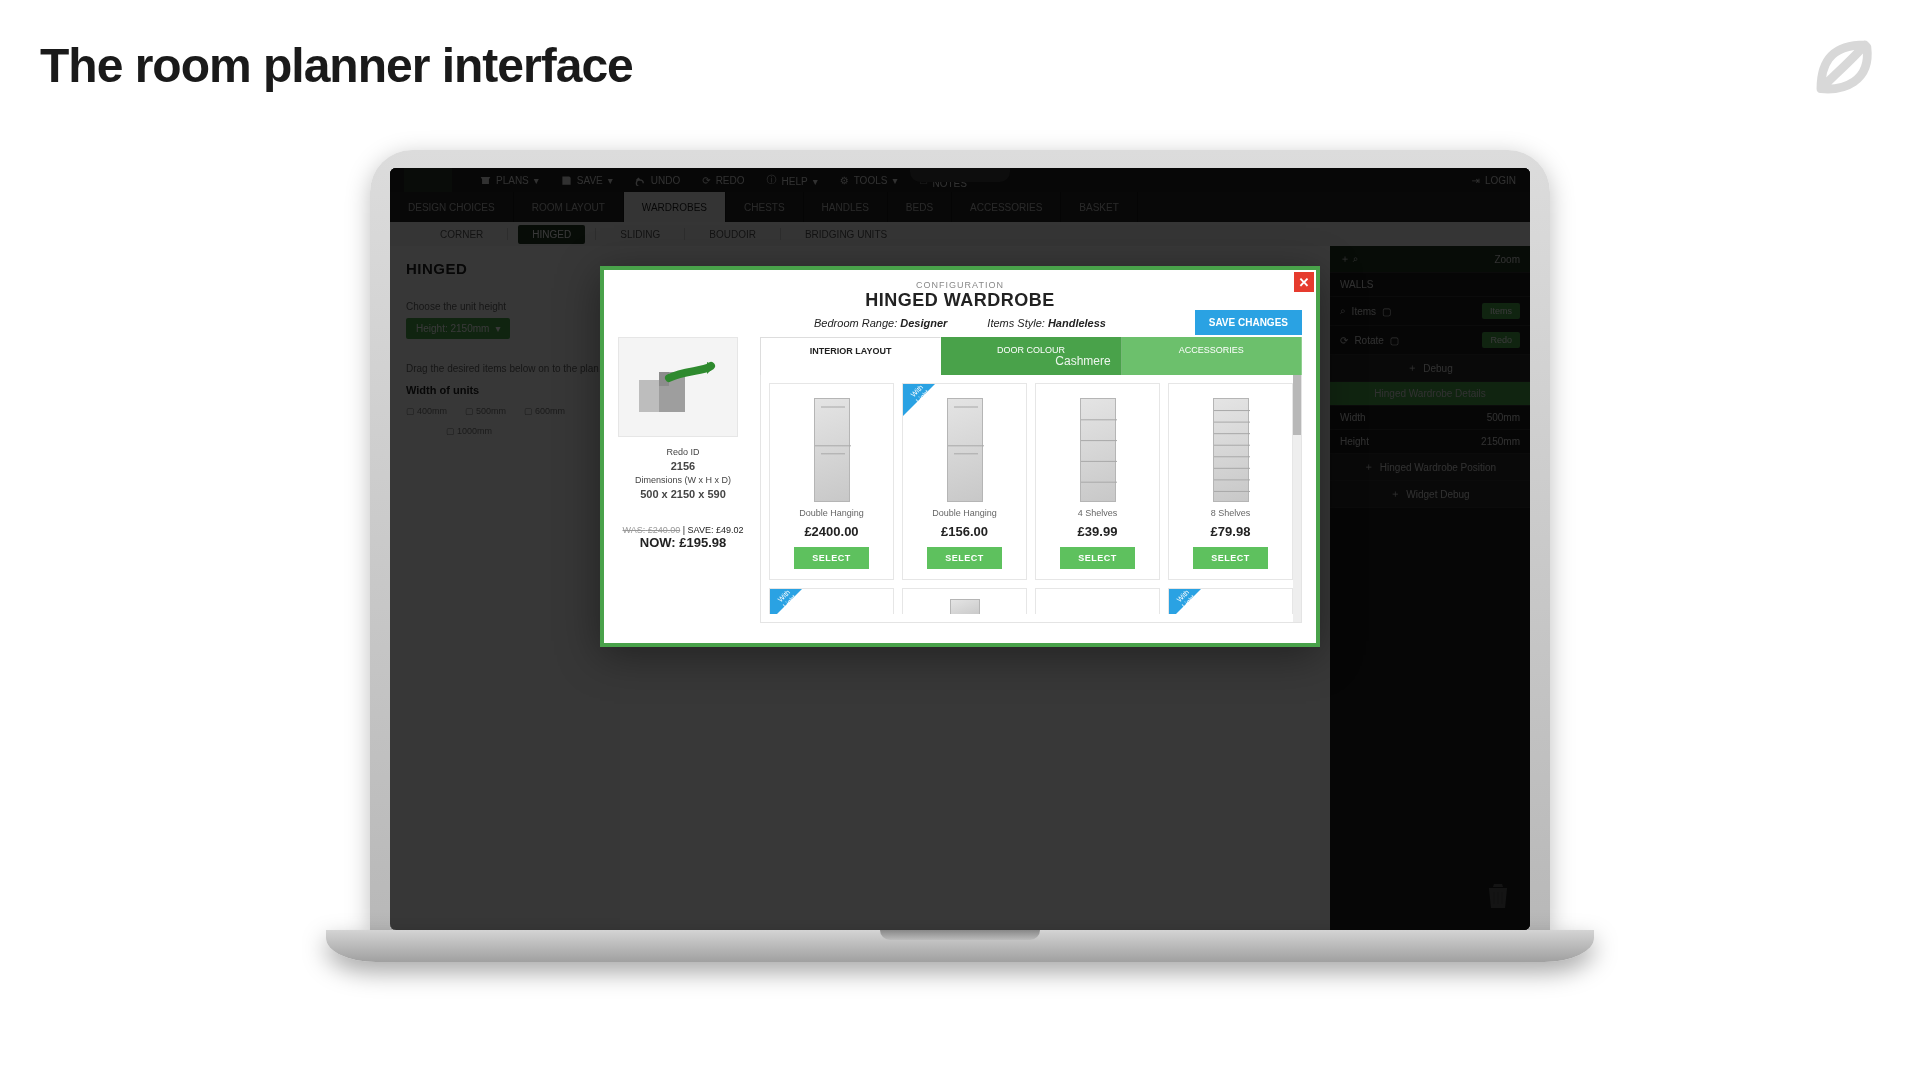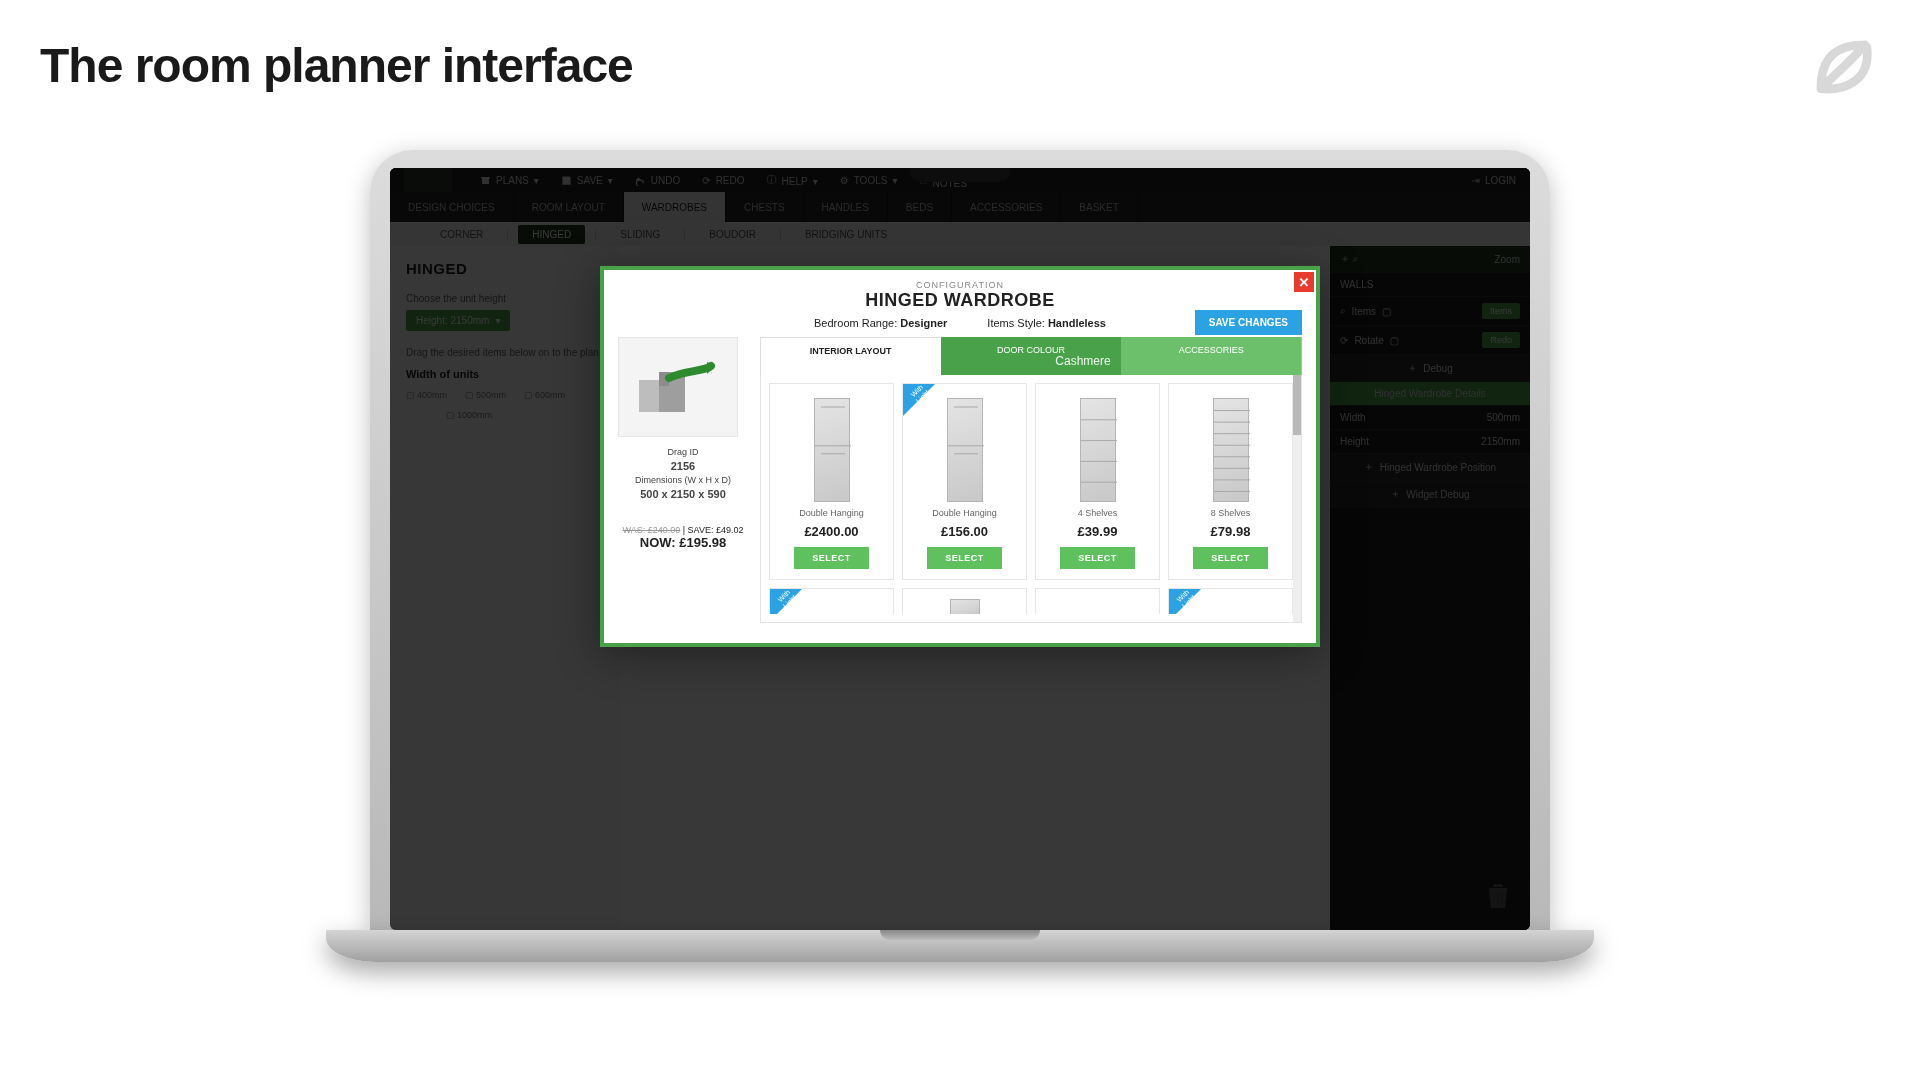--- a/index.html
+++ b/index.html
@@ -36,36 +36,36 @@
   .subtabs { height: 24px; background: #f2f2f2; display: flex; align-items: center; gap: 4px; padding: 0 36px; font-size: 10px; color: #555; }
   .subtab { padding: 4px 14px; }
   .subtab.active { background: #223822; color: #fff; border-radius: 2px; }
   .divider { width: 1px; height: 12px; background: #ccc; margin: 0 6px; }
 
   
   .cols { position: absolute; top: 78px; left: 0; right: 0; bottom: 0; display: flex; }
   .left-pane { width: 230px; background: #fafafa; padding: 14px 16px; color: #222; font-size: 11px; }
   .left-pane h3 { font-size: 15px; font-weight: 700; margin-bottom: 8px; letter-spacing: 0.5px; text-transform: uppercase; }
   .dd { background: #49a24a; color: #fff; display: inline-flex; align-items: center; gap: 6px; padding: 5px 10px; font-size: 10px; border-radius: 2px; }
-  .muted { color: #666; font-size: 10px; margin: 16px 0 6px; }
+  .muted { color: #666; font-size: 10px; margin: 24px 0 6px; }
 
   .canvas-pane { flex: 1; background: #fff; }
   .right-pane { width: 200px; background: #1f1f1f; color: #ddd; font-size: 10px; }
   .rp-row { border-bottom: 1px solid #333; padding: 6px 10px; display: flex; align-items: center; gap: 6px; }
   .rp-row.header { background: #223822; justify-content: space-between; }
   .mini-btn { background: #49a24a; color: #fff; padding: 3px 8px; font-size: 9px; border-radius: 2px; }
   .right-check { display:flex; align-items:center; gap:6px; }
 
   
   .modal { position: absolute; z-index: 10; left: 50%; top: 98px; transform: translateX(-50%); width: 720px; background: #fff; border: 4px solid #49a24a; box-shadow: 0 8px 40px rgba(0,0,0,0.4); font-size: 11px; color: #222; }
   .modal-close { position: absolute; top: 2px; right: 2px; width: 20px; height: 20px; background: #e63b2e; color: #fff; display: flex; align-items: center; justify-content: center; font-size: 13px; font-weight: 700; cursor: pointer; }
   .modal-head { text-align: center; padding: 10px 10px 6px; }
   .modal-head .over { font-size: 9px; letter-spacing: 1px; color: #888; }
   .modal-head h2 { font-size: 18px; font-weight: 800; letter-spacing: 0.5px; }
-  .modal-meta { text-align: center; font-size: 11px; padding-bottom: 8px; display:flex; justify-content:center; gap:40px; }
+  .modal-meta { text-align: center; font-size: 11px; padding-bottom: 8px; display:flex; justify-content:center; gap:40px;font-style:italic; }
   .save-changes { position: absolute; right: 14px; top: 40px; background: #2aa2e3; color: #fff; padding: 7px 14px; font-size: 10px; font-weight: 600; border: none; cursor: pointer; }
 
   .modal-body { display: flex; gap: 12px; padding: 0 14px 20px; }
   .modal-left { width: 130px; flex-shrink: 0; text-align: center; }
   .thumb { width: 120px; height: 100px; background: #f4f4f4; border: 1px solid #e6e6e6; display:flex; align-items:center; justify-content:center; }
   .unit-meta { font-size: 9px; margin-top: 8px; line-height: 14px; color:#444;}
   .unit-meta b { display:block; font-size:11px; }
   .pricebox { margin-top: 24px; font-size: 9px; }
   .pricebox .was { text-decoration: line-through; color: #999; }
   .pricebox .now { font-size: 13px; font-weight: 800; }
@@ -242,21 +242,21 @@
               <div class="thumb">
                 <svg width="90" height="70" viewBox="0 0 90 70">
                   <rect x="6" y="28" width="20" height="32" fill="#bdbdbd"></rect>
                   <rect x="26" y="20" width="26" height="40" fill="#9e9e9e"></rect>
                   <rect x="26" y="20" width="10" height="14" fill="#8c8c8c"></rect>
                   <path d="M36 26 C52 18 70 20 78 14" fill="none" stroke="#2e8a2e" stroke-width="8" stroke-linecap="round"></path>
                   <path d="M74 10 L82 14 L74 22 Z" fill="#2e8a2e"></path>
                 </svg>
               </div>
               <div class="unit-meta">
-                <span>Drag ID</span>
+                <span>Redo ID</span>
                 <b>2156</b>
                 <span>Dimensions (W x H x D)</span>
                 <b>500 x 2150 x 590</b>
               </div>
               <div class="pricebox">
                 <span class="was"><span>WAS:</span> <span>£240.00</span></span>
                 | <span>SAVE:</span> <span>£49.02</span>
                 <div class="now"><span>NOW:</span> <span>£195.98</span></div>
               </div>
             </div>

